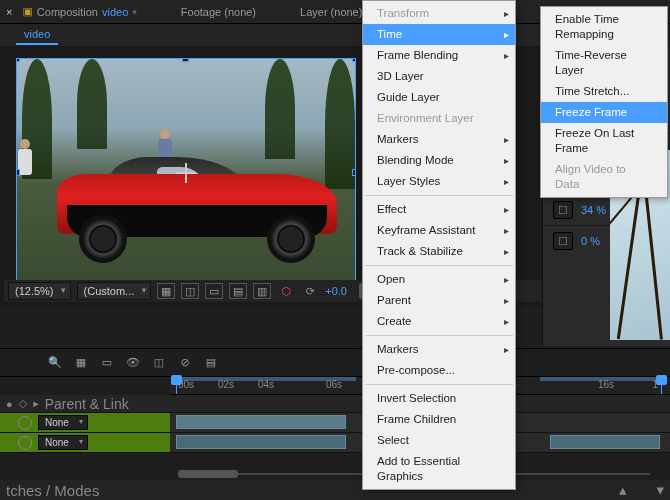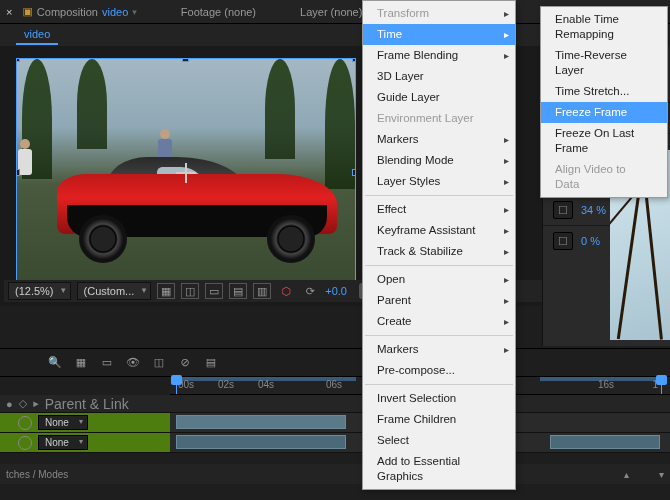--- a/index.html
+++ b/index.html
@@ -78,21 +78,21 @@
 .tl-head-row { height:18px; display:flex; align-items:center; padding:0 6px; gap:6px; background:#252525; border-bottom:1px solid #111; }
 .tl-head-row .hdr { color:#888; font-size:14px; }
 .tl-lrow { height:20px; display:flex; align-items:center; padding:0 18px; gap:6px; background:#4d7c0f; border-bottom:1px solid #111; }
 .spiral { width:14px; height:14px; border:1.5px solid #888; border-radius:50%; }
 .link-drop { background:#222; border:1px solid #000; padding:1px 18px 1px 6px; font-size:10px; color:#ccc; position:relative; }
 .link-drop:after { content:"▾"; position:absolute; right:4px; font-size:8px; color:#888; }
 .tl-tracks { position:absolute; left:170px; right:0; top:46px; }
 .track { height:20px; border-bottom:1px solid #111; position:relative; background:#2a2a2a; }
 .track.hd { height:18px; background:#252525; }
 .clip { position:absolute; top:2px; height:14px; background:#4a6a7a; border:1px solid #6a8a9a; }
-.statusbar { position:absolute; bottom:16px; left:0; right:0; height:20px; background:#232323; display:flex; align-items:center; padding:0 6px; gap:10px; color:#888; font-size:10px; }
+.statusbar { position:absolute; bottom:0; left:0; right:0; height:20px; background:#232323; display:flex; align-items:center; padding:0 6px; gap:10px; color:#888; font-size:15px; }
 .statusbar .caret { margin-left:auto; margin-right:20px; }
 .ruler-range { position:absolute; top:0; height:4px; background:#3a5a7a; }
 .zoom-handle { position:absolute; bottom:2px; left:178px; right:20px; height:8px; }
 .zh-track { position:absolute; left:0; right:0; top:3px; height:2px; background:#444; }
 .zh-box { position:absolute; left:0; width:60px; height:8px; background:#555; border-radius:3px; }
 .art-panel { position:absolute; right:0; top:150px; width:60px; height:190px; background: linear-gradient(160deg,#d4e8f0,#a8c4d0); overflow:hidden; }
 .branch { position:absolute; width:3px; background:#2a1a0a; }
 </style>
 </head>
 <body>

